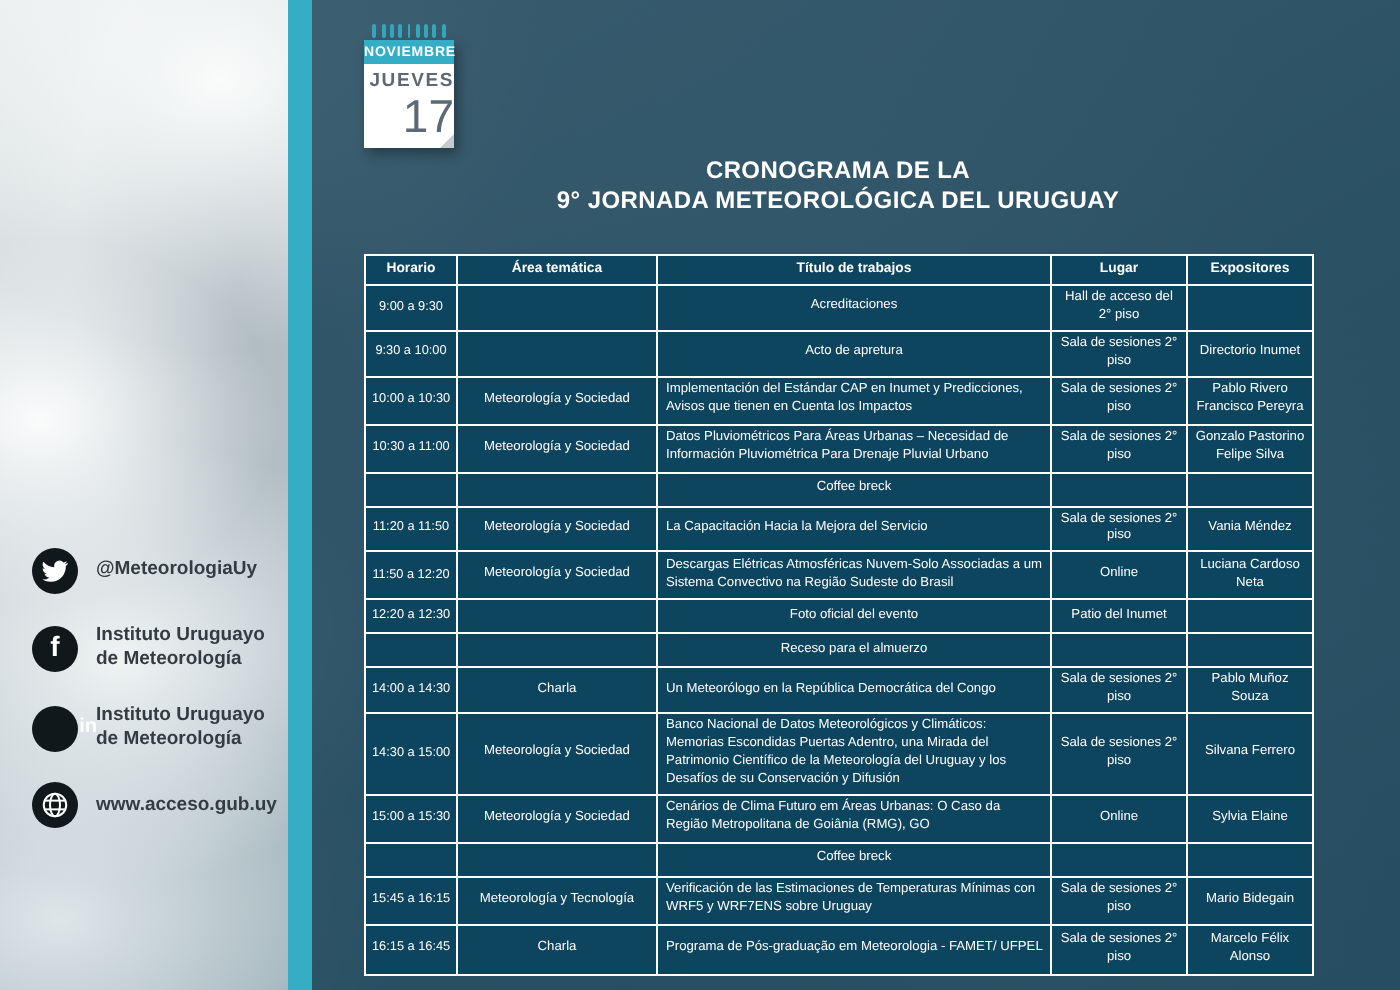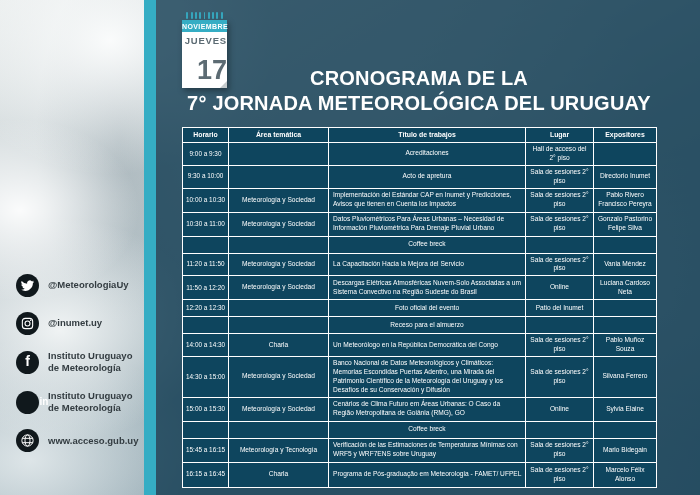--- a/index.html
+++ b/index.html
@@ -36,31 +36,31 @@
 
   
   .badge{position:absolute;left:182px;top:12px;width:45px;}
   .badge-ticks{display:flex;justify-content:center;gap:2.5px;height:7px;margin-bottom:1px;}
   .badge-ticks span{width:1.8px;height:7px;background:var(--accent);border-radius:1px;opacity:.9;}
   .badge-card{box-shadow:2px 3px 6px rgba(0,0,0,.35);}
   .badge-month{background:var(--accent);color:#fff;font-size:7px;font-weight:bold;text-align:center;
     padding:2.5px 0;letter-spacing:.4px;}
   .badge-body{background:#fff;text-align:right;padding:3px 0 4px;position:relative;}
   .badge-weekday{color:var(--badge-text);font-weight:bold;font-size:9.5px;letter-spacing:.8px;}
-  .badge-day{color:var(--badge-text);font-weight:bold;font-size:27px;line-height:1;margin-top:11px;}
+  .badge-day{color:var(--badge-text);font-weight:normal;font-size:23px;line-height:1;margin-top:1px;}
   .badge-fold{position:absolute;right:0;bottom:0;width:0;height:0;
     border-style:solid;border-width:0 0 7px 7px;border-color:transparent transparent rgba(90,105,112,.35) transparent;}
 
   
   .logo{position:absolute;right:16px;top:20px;width:152px;height:56px;}
   .logo svg{display:block;}
 
   
-  .title{position:absolute;left:182px;top:66px;width:474px;margin:0;text-align:center;color:#fff;
-    font-size:20px;font-weight:bold;line-height:1.25;letter-spacing:.2px;}
+  .title{position:absolute;left:182px;top:78px;width:474px;margin:0;text-align:center;color:#fff;
+    font-size:12px;font-weight:bold;line-height:1.25;letter-spacing:.2px;}
 
   
   .schedule{position:absolute;left:182px;top:127px;width:474px;border-collapse:collapse;table-layout:fixed;
     background:var(--cell-bg);border:1.5px solid #fff;}
   .schedule th,.schedule td{border:1px solid #fff;color:#fff;text-align:center;vertical-align:middle;
     padding:2px 3px;font-size:6.6px;line-height:1.35;overflow:hidden;}
   .schedule th{font-size:6.9px;font-weight:bold;height:10px;padding:2px 2px;}
   .schedule td.left{text-align:left;padding-left:4px;}
   .schedule td.nowrap{white-space:nowrap;font-size:6.4px;}
   .schedule td.pre{white-space:pre-line;}
@@ -77,30 +77,20 @@
     <div class="social-item">
       <span class="icon-circle">
         <svg width="13" height="13" viewBox="0 0 24 24" fill="#fff">
           <path d="M23.6 4.8c-.9.4-1.8.7-2.8.8 1-.6 1.8-1.6 2.1-2.7-.9.6-2 1-3.1 1.2a4.9 4.9 0 0 0-8.4 4.5A14 14 0 0 1 1.3 3.5a4.9 4.9 0 0 0 1.5 6.6c-.8 0-1.6-.2-2.2-.6v.1c0 2.4 1.7 4.4 3.9 4.8-.4.1-.8.2-1.3.2l-.9-.1a4.9 4.9 0 0 0 4.6 3.4A9.9 9.9 0 0 1 .4 19.9 14 14 0 0 0 8 22c9 0 14-7.5 14-14v-.6c1-.7 1.8-1.6 2.4-2.6z"></path>
         </svg>
       </span>
       <span class="social-label">@MeteorologiaUy</span>
     </div>
     <div class="social-item">
       <span class="icon-circle">
-        <svg width="13" height="13" viewBox="0 0 24 24" fill="none" stroke="#fff" stroke-width="2">
-          <rect x="2.5" y="2.5" width="19" height="19" rx="5.5"></rect>
-          <circle cx="12" cy="12" r="4.6"></circle>
-          <circle cx="17.8" cy="6.2" r="1.4" fill="#fff" stroke="none"></circle>
-        </svg>
-      </span>
-      <span class="social-label">@inumet.uy</span>
-    </div>
-    <div class="social-item">
-      <span class="icon-circle">
         <span class="icon-letter">f</span>
       </span>
       <span class="social-label">Instituto Uruguayo
 de Meteorología</span>
     </div>
     <div class="social-item">
       <span class="icon-circle">
         <span class="icon-letter small">in</span>
       </span>
       <span class="social-label">Instituto Uruguayo
@@ -137,21 +127,21 @@
         <div class="badge-weekday">JUEVES</div>
         <div class="badge-day">17</div>
         <div class="badge-fold"></div>
       </div>
     </div>
   </div>
 
 
   <h1 class="title">
     <span>CRONOGRAMA DE LA</span><br>
-    <span>7° JORNADA METEOROLÓGICA DEL URUGUAY</span>
+    <span>9° JORNADA METEOROLÓGICA DEL URUGUAY</span>
   </h1>
 
   <table class="schedule">
     <colgroup>
       <col style="width:46px">
         <col style="width:100px">
         <col style="width:197px">
         <col style="width:68px">
         <col style="width:63px">
     </colgroup>

